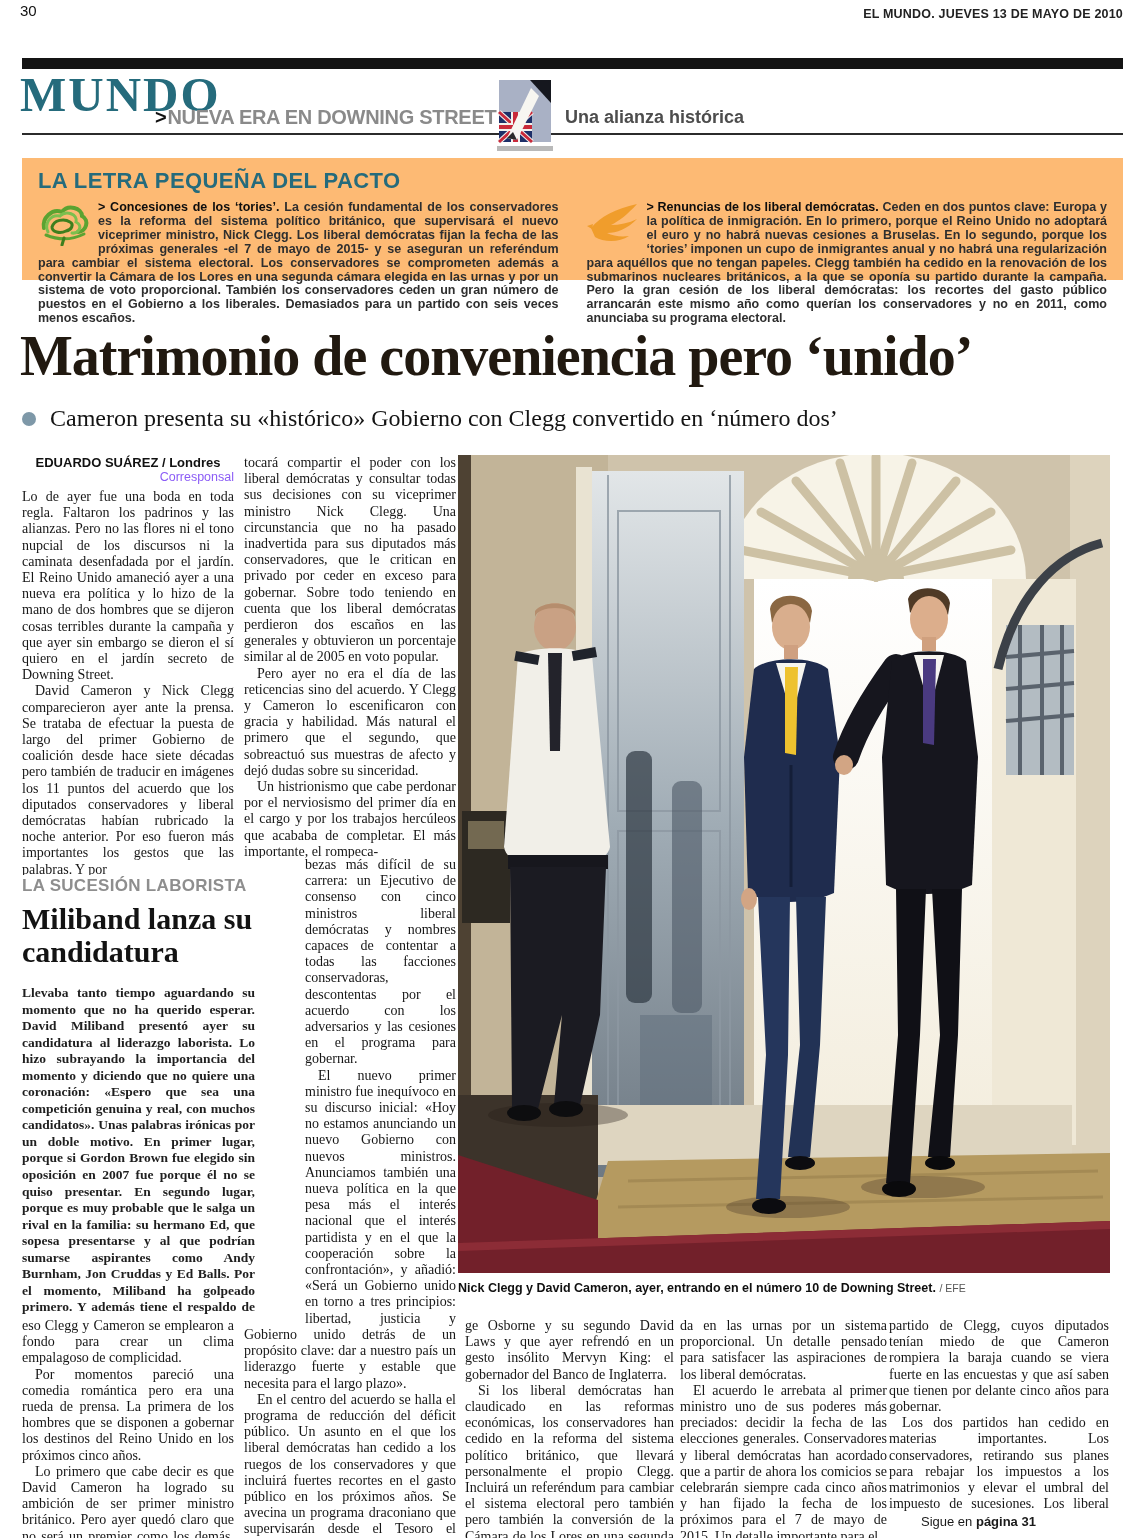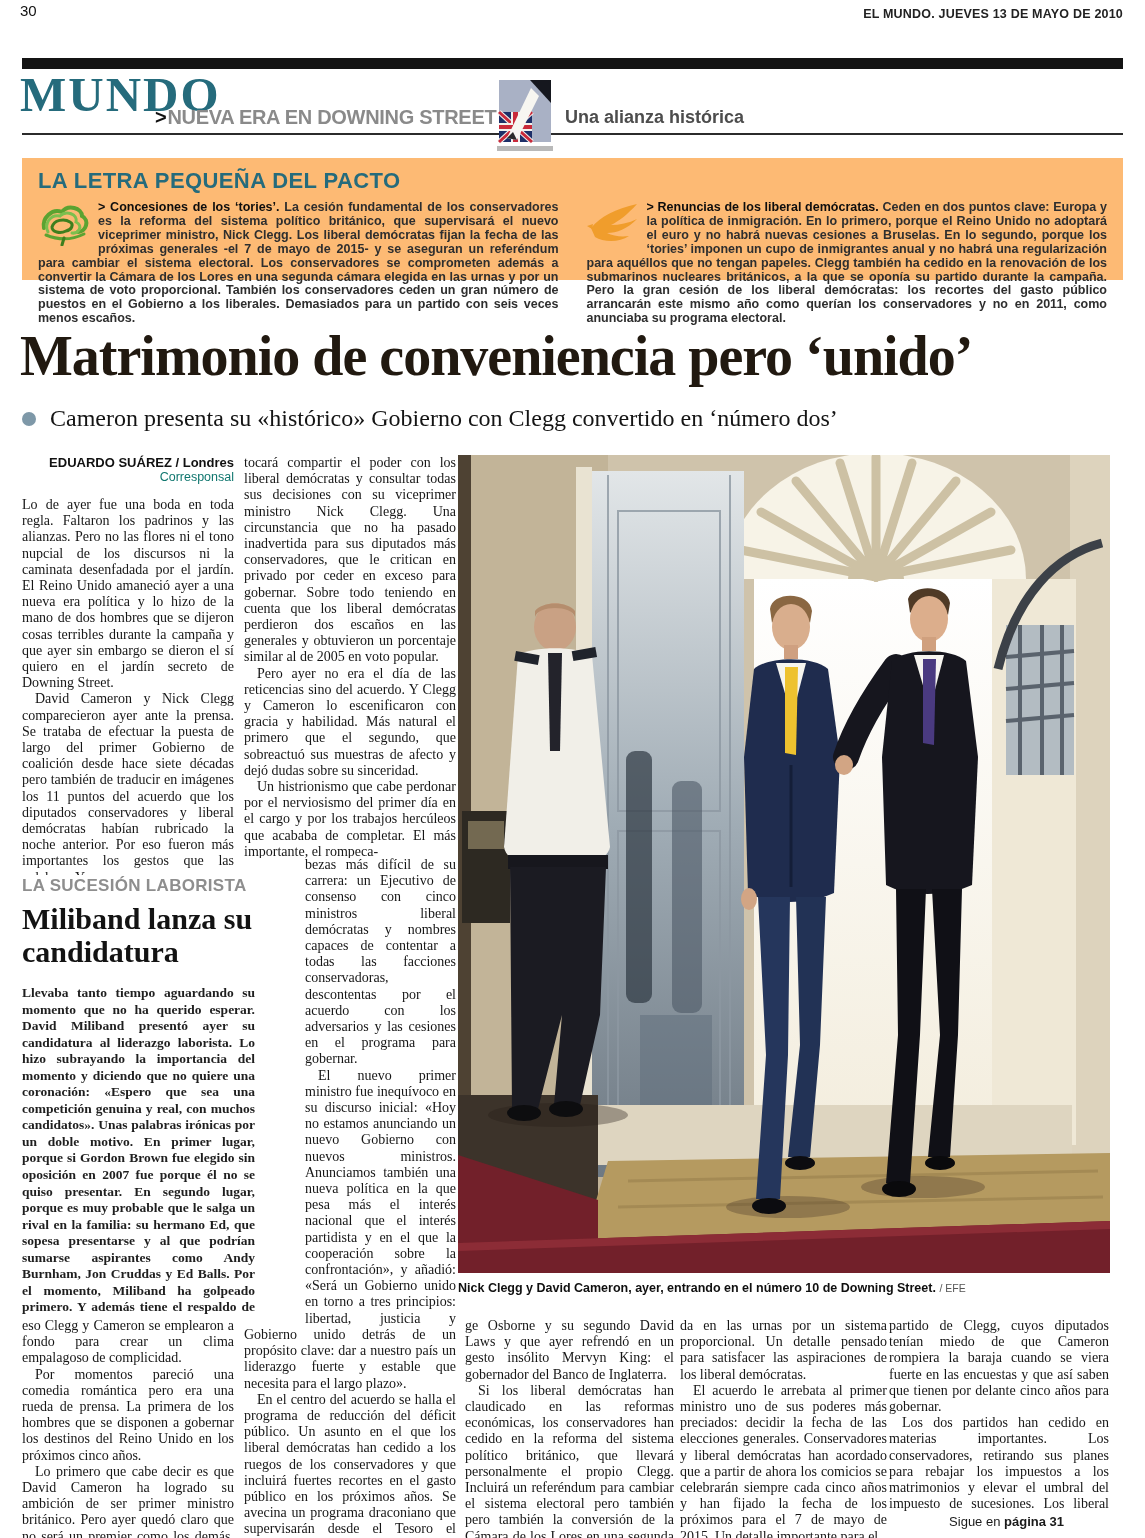--- a/index.html
+++ b/index.html
@@ -33,39 +33,39 @@
       font-weight:bold;color:#211910;letter-spacing:-1px;white-space:nowrap;line-height:1.05}
   .subhead{left:22px;top:405px;width:1100px;font-family:"Liberation Serif",serif;font-size:24px;
       color:#141414;display:flex;align-items:center;gap:14px;white-space:nowrap}
   .subhead .bullet{width:14px;height:14px;border-radius:50%;background:#7e98a8;flex:none}
 
   
   .col{position:absolute;font-family:"Liberation Serif",serif;font-size:14px;line-height:16.2px;
       text-align:justify;color:#161616;overflow:hidden}
   .col p{text-indent:13px}
   .col p:first-child{text-indent:0}
-  .byline{font-family:"Liberation Sans",sans-serif;font-size:13px;font-weight:bold;text-align:right;
+  .byline{font-family:"Liberation Sans",sans-serif;font-size:13px;font-weight:bold;text-align:center;
       color:#111;line-height:15px}
-  .byrole{font-family:"Liberation Sans",sans-serif;font-size:12.5px;text-align:right;color:#0f766e;
-      line-height:15px;margin-bottom:12px}
+  .byrole{font-family:"Liberation Sans",sans-serif;font-size:12.5px;text-align:right;color:#8b5cf6;
+      line-height:15px;margin-bottom:4px}
 
   
   .sb{position:absolute;left:22px;top:876px;width:233px;height:442px;overflow:hidden}
   .sb-kicker{font-size:17px;font-weight:bold;color:#8e8e8e;letter-spacing:.3px}
   .sb-headline{font-family:"Liberation Serif",serif;font-size:30px;line-height:33px;font-weight:bold;
       color:#131313;margin-top:6px}
   .sb-body{margin-top:17px;font-family:"Liberation Serif",serif;font-weight:bold;font-size:13.5px;
       line-height:16.55px;text-align:justify;color:#1f1f1f}
 
   
   .photo{position:absolute;left:458px;top:455px;width:652px;height:818px;background:#cfc3ab;overflow:hidden}
   .caption{position:absolute;left:458px;top:1281px;width:652px;font-size:12.5px;font-weight:bold;color:#0f0f0f}
   .caption .credit{font-weight:normal;font-size:10.5px;color:#555}
 
-  .continues{position:absolute;left:844px;top:1514px;width:220px;text-align:right;font-size:13px;color:#1a1a1a}
+  .continues{position:absolute;left:921px;top:1514px;width:220px;font-size:13px;color:#1a1a1a}
   .continues .pg{font-weight:bold}
 </style>
 </head>
 <body>
 
 <div class="page">
 
   <div class="abs pagenum">30</div>
   <div class="abs edition">EL MUNDO. JUEVES 13 DE MAYO DE 2010</div>
   <div class="abs topbar"></div>

